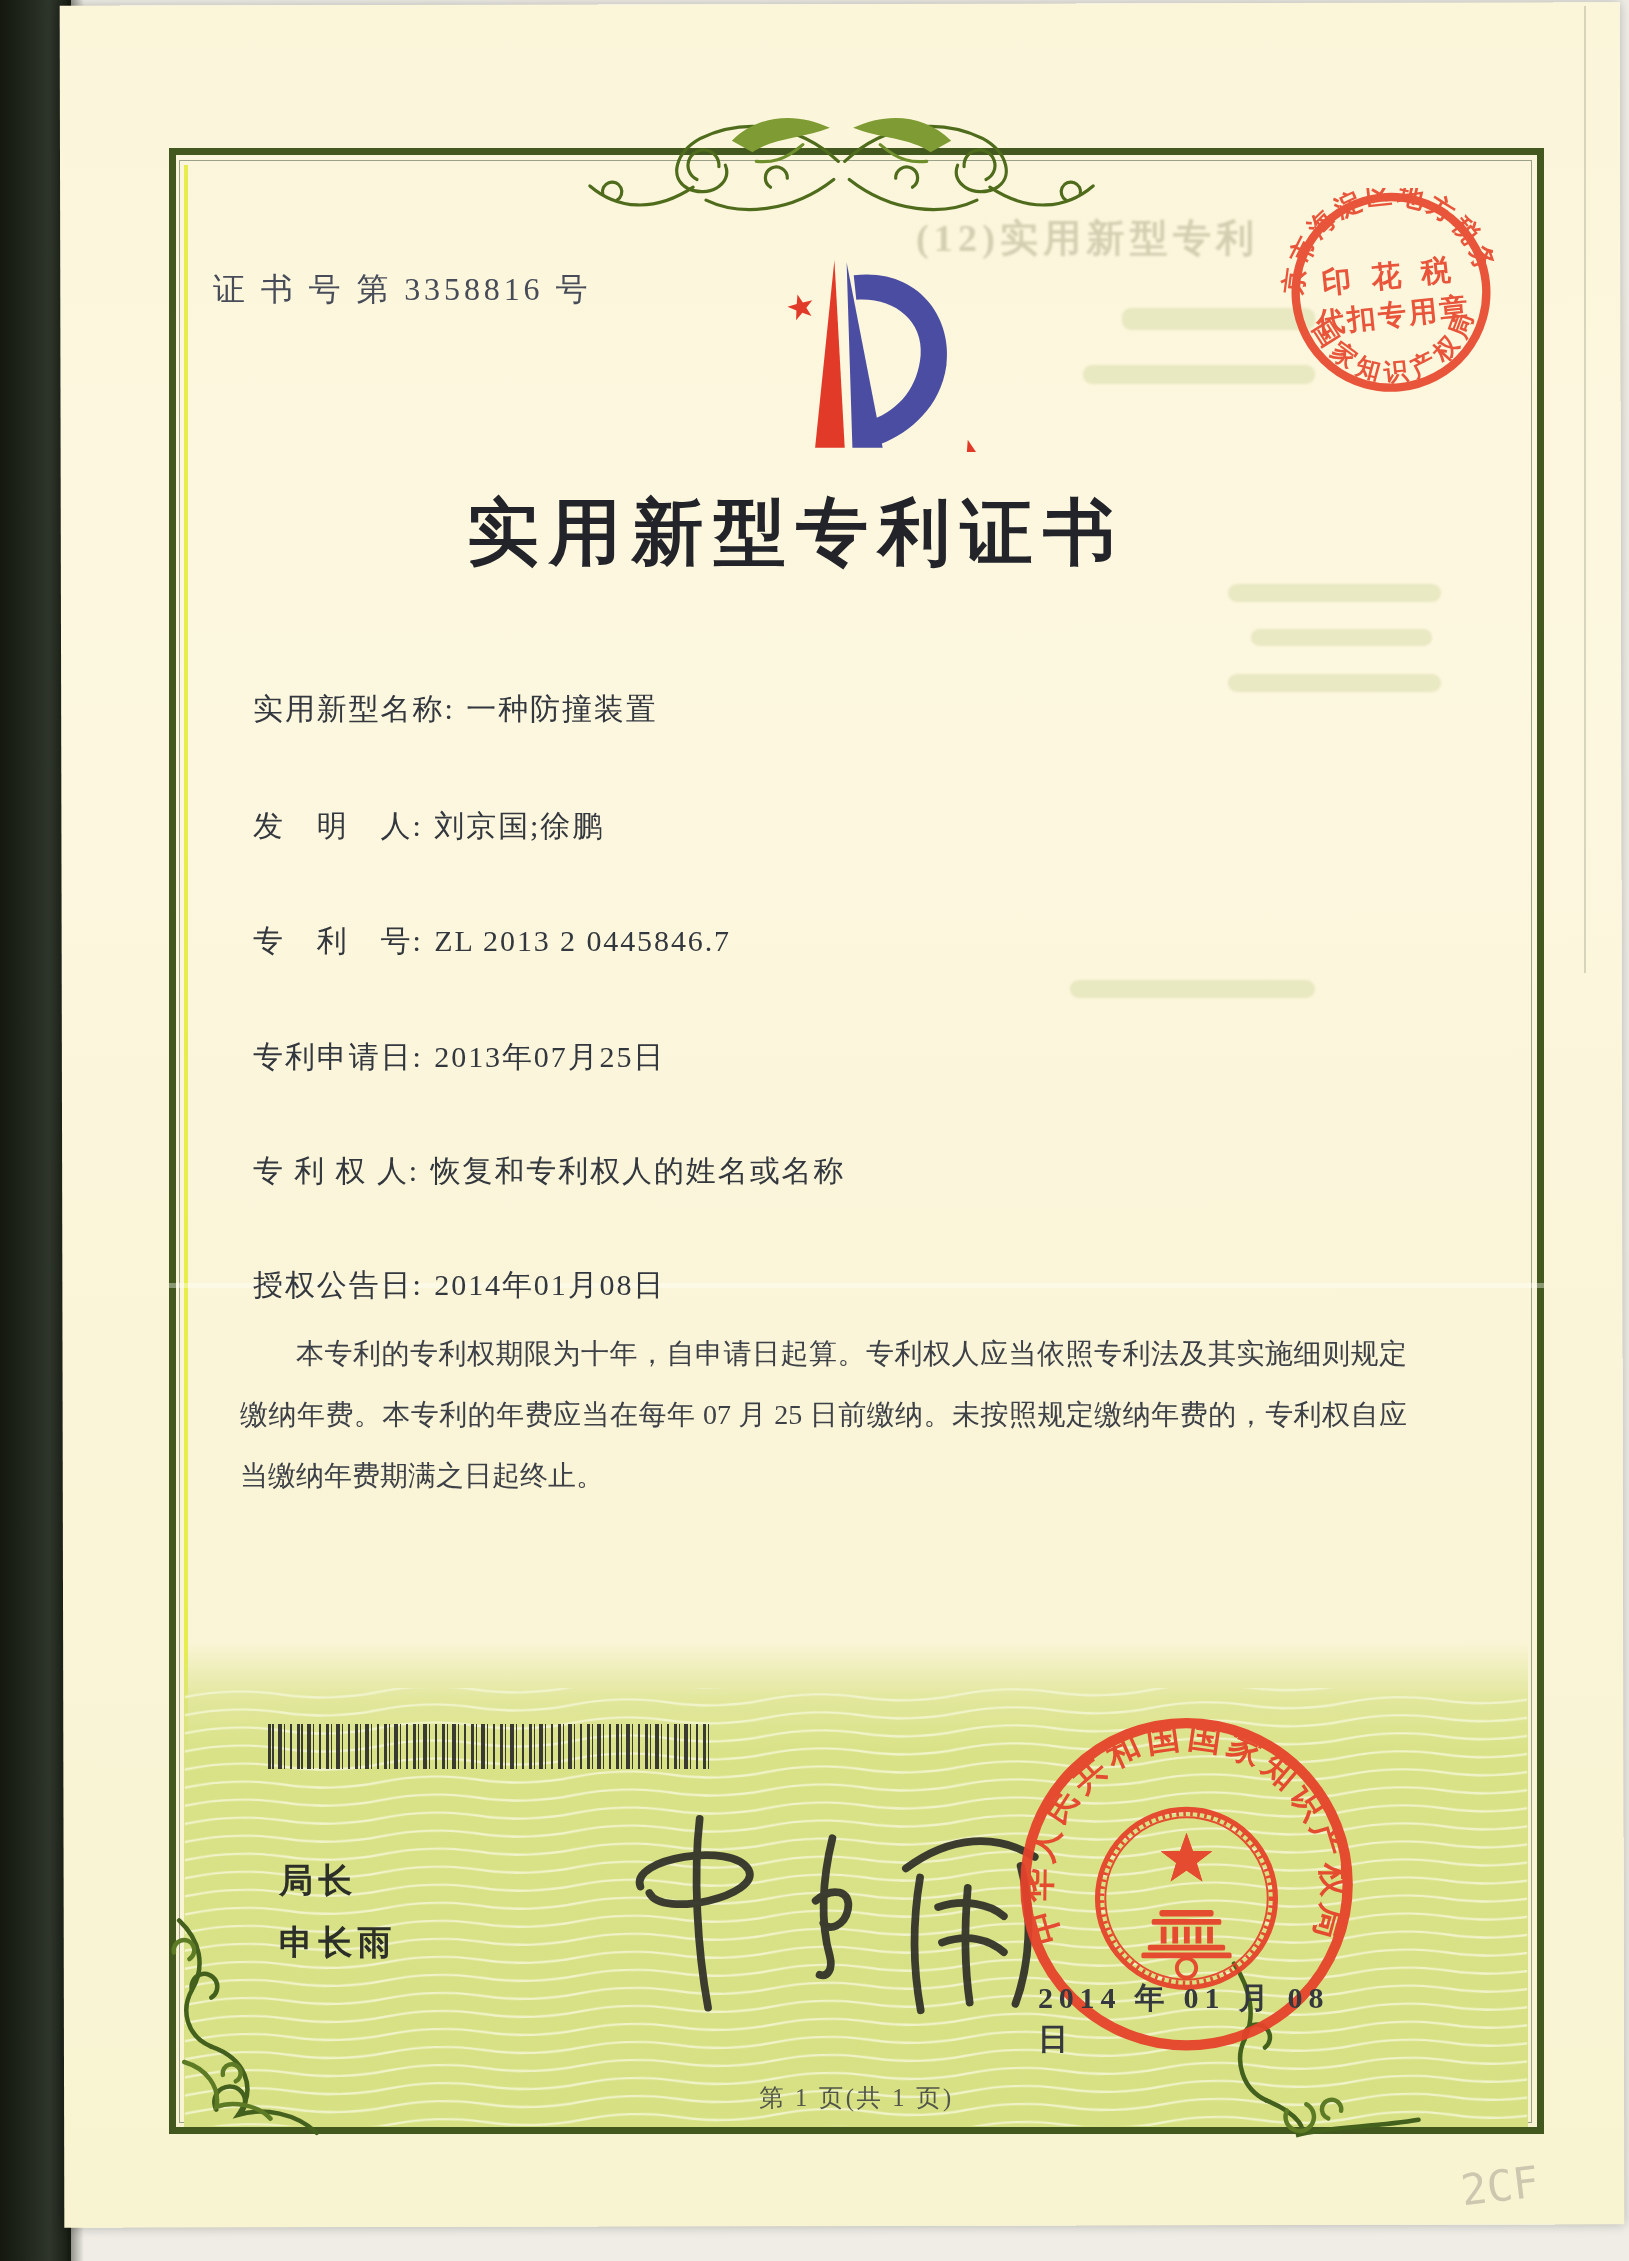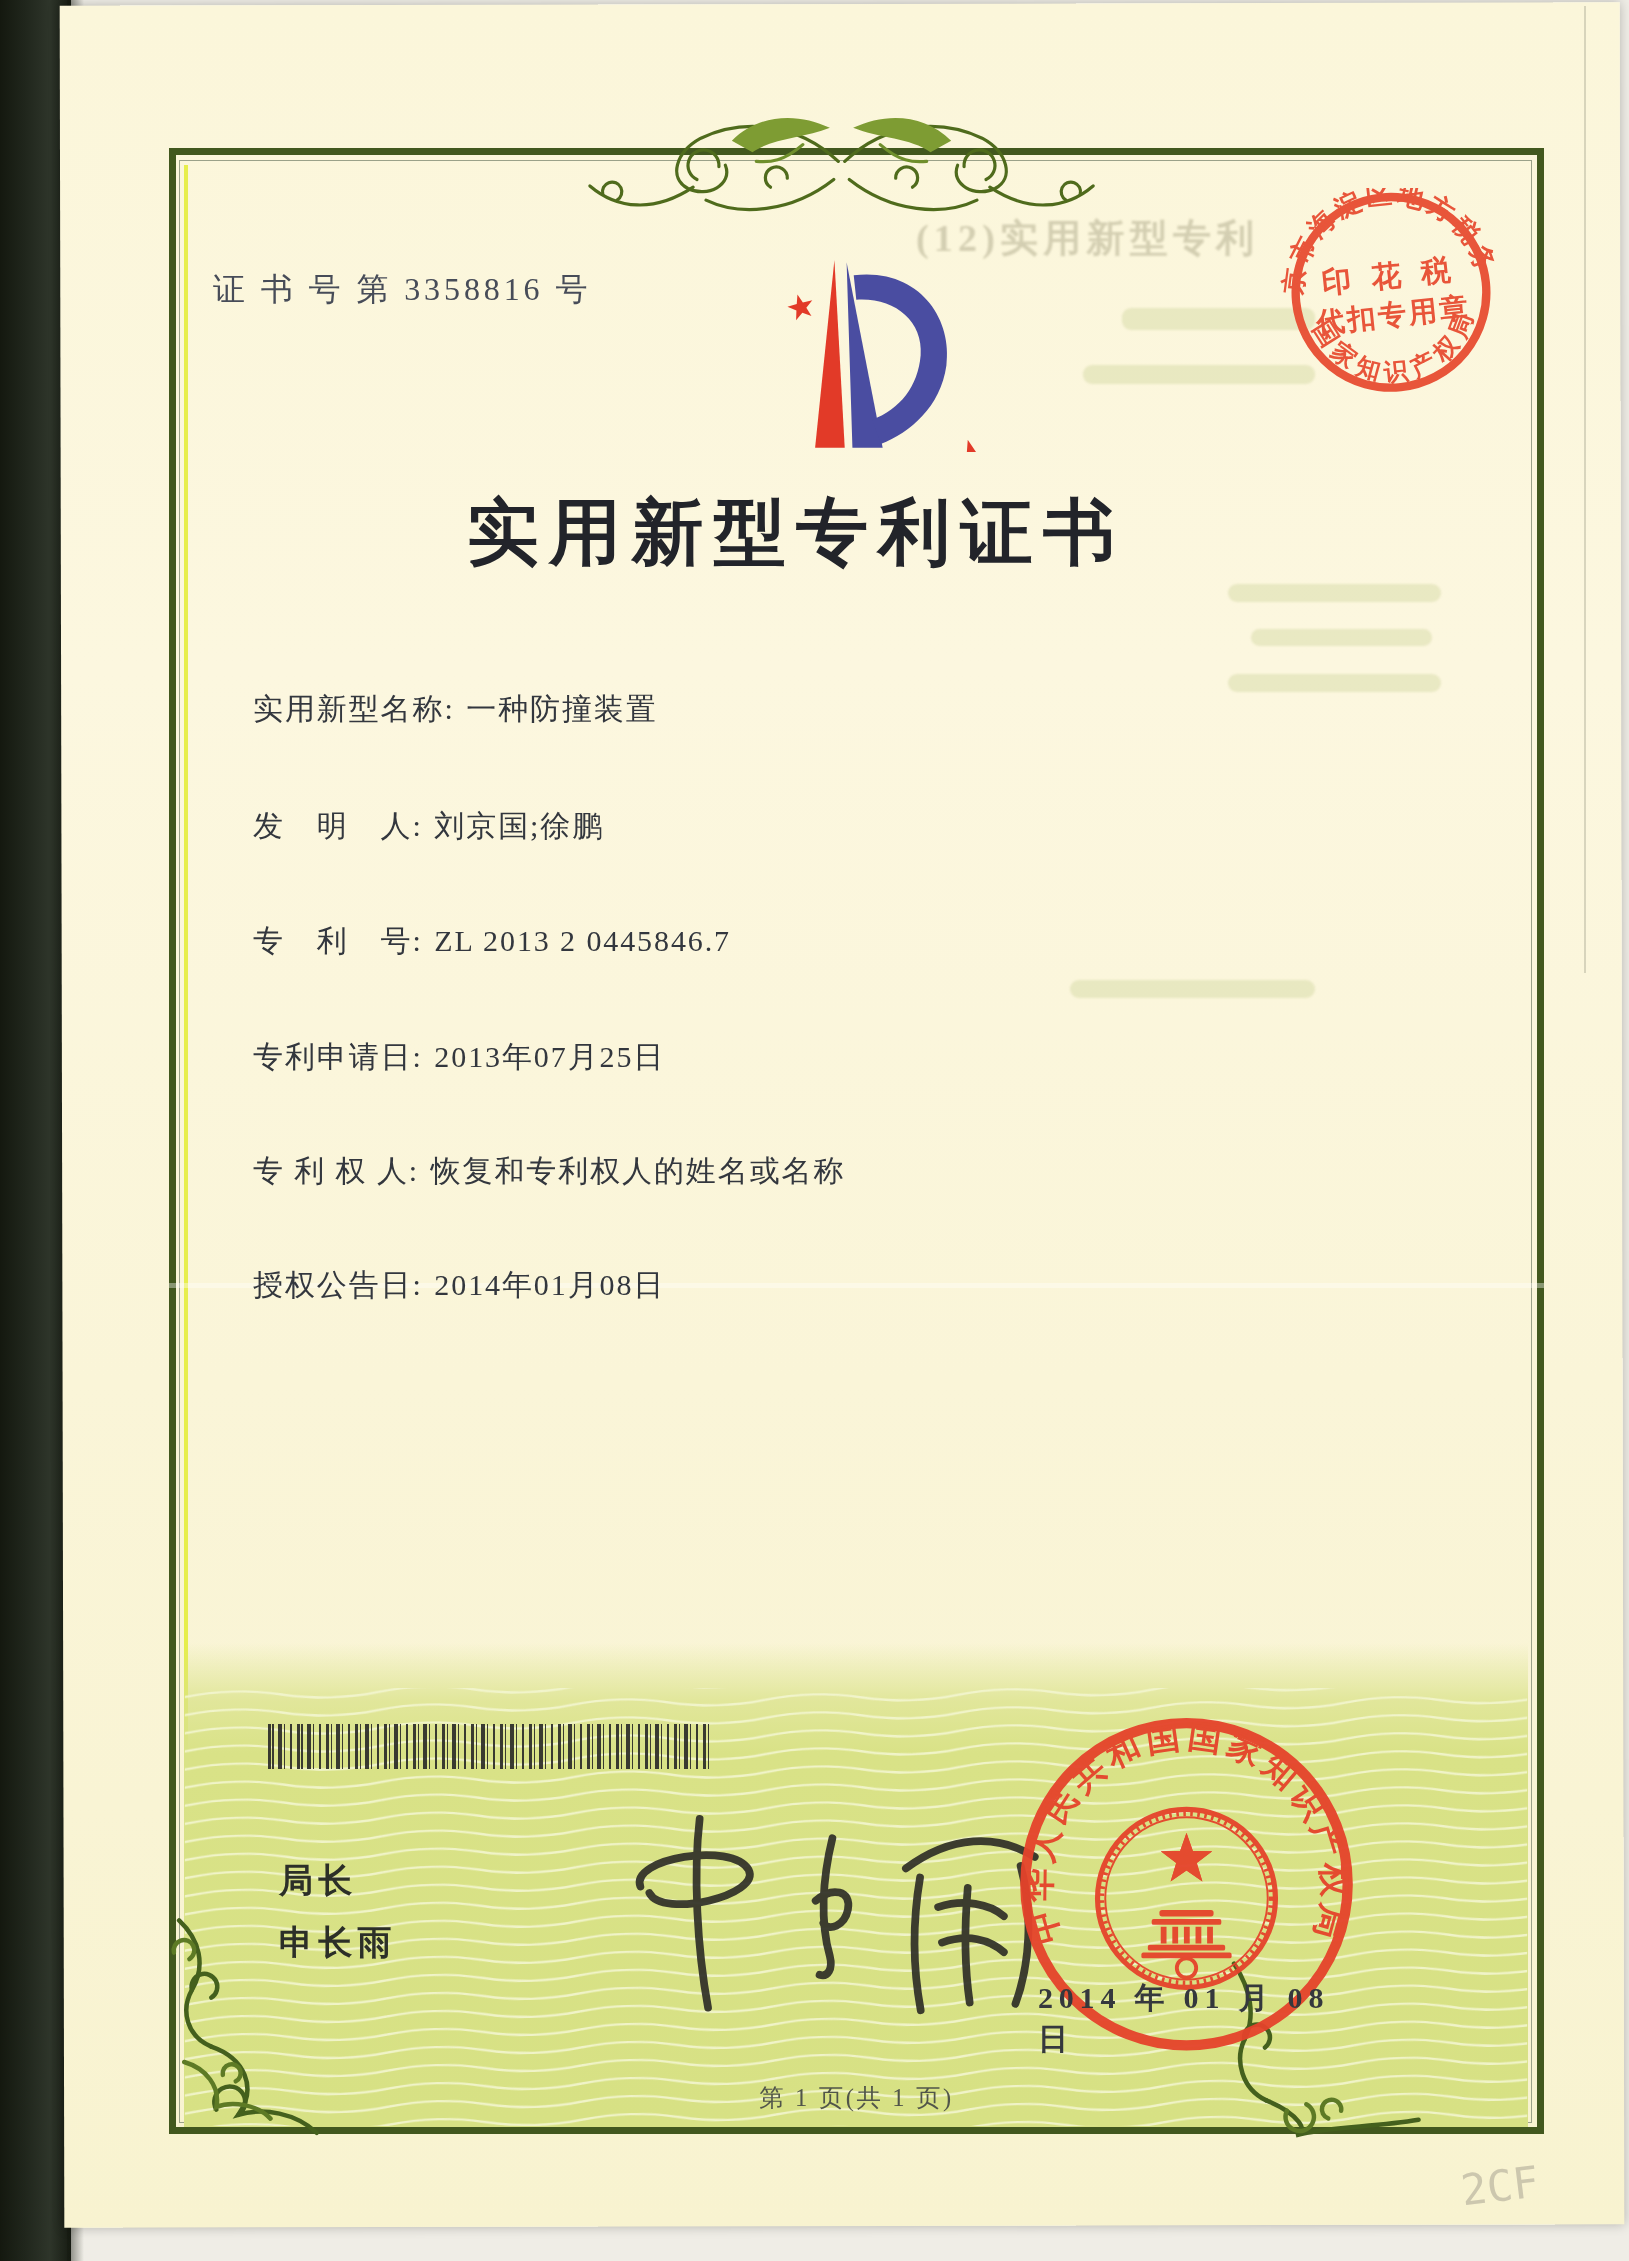--- a/index.html
+++ b/index.html
@@ -206,20 +206,21 @@
   <span>专利申请日:</span><span class="val">2013年07月25日</span>
 </div>
 <div class="abs field-row" style="top:1151px">
   <span>专 利 权 人:</span><span class="val">恢复和专利权人的姓名或名称</span>
 </div>
 <div class="abs field-row" style="top:1265px">
   <span>授权公告日:</span><span class="val">2014年01月08日</span>
 </div>
 
 <div class="abs body-text">
+  <p>本专利的专利权期限为十年，自申请日起算。专利权人应当依照专利法及其实施细则规定缴纳年费。本专利的年费应当在每年 07 月 25 日前缴纳。未按照规定缴纳年费的，专利权自应当缴纳年费期满之日起终止。</p>
 </div>
 
 <div class="abs barcode"></div>
 
 <div class="abs issuer-title">局长</div>
 <div class="abs issuer-name">申长雨</div>
 
 <svg class="abs" style="left:603px;top:1809px" width="464" height="213" viewBox="0 0 720 330">
   <g fill="none" stroke="#2f2f27" stroke-width="12" stroke-linecap="round" opacity=".92">
     <path d="M150,15 C140,100 146,215 163,308"></path>

